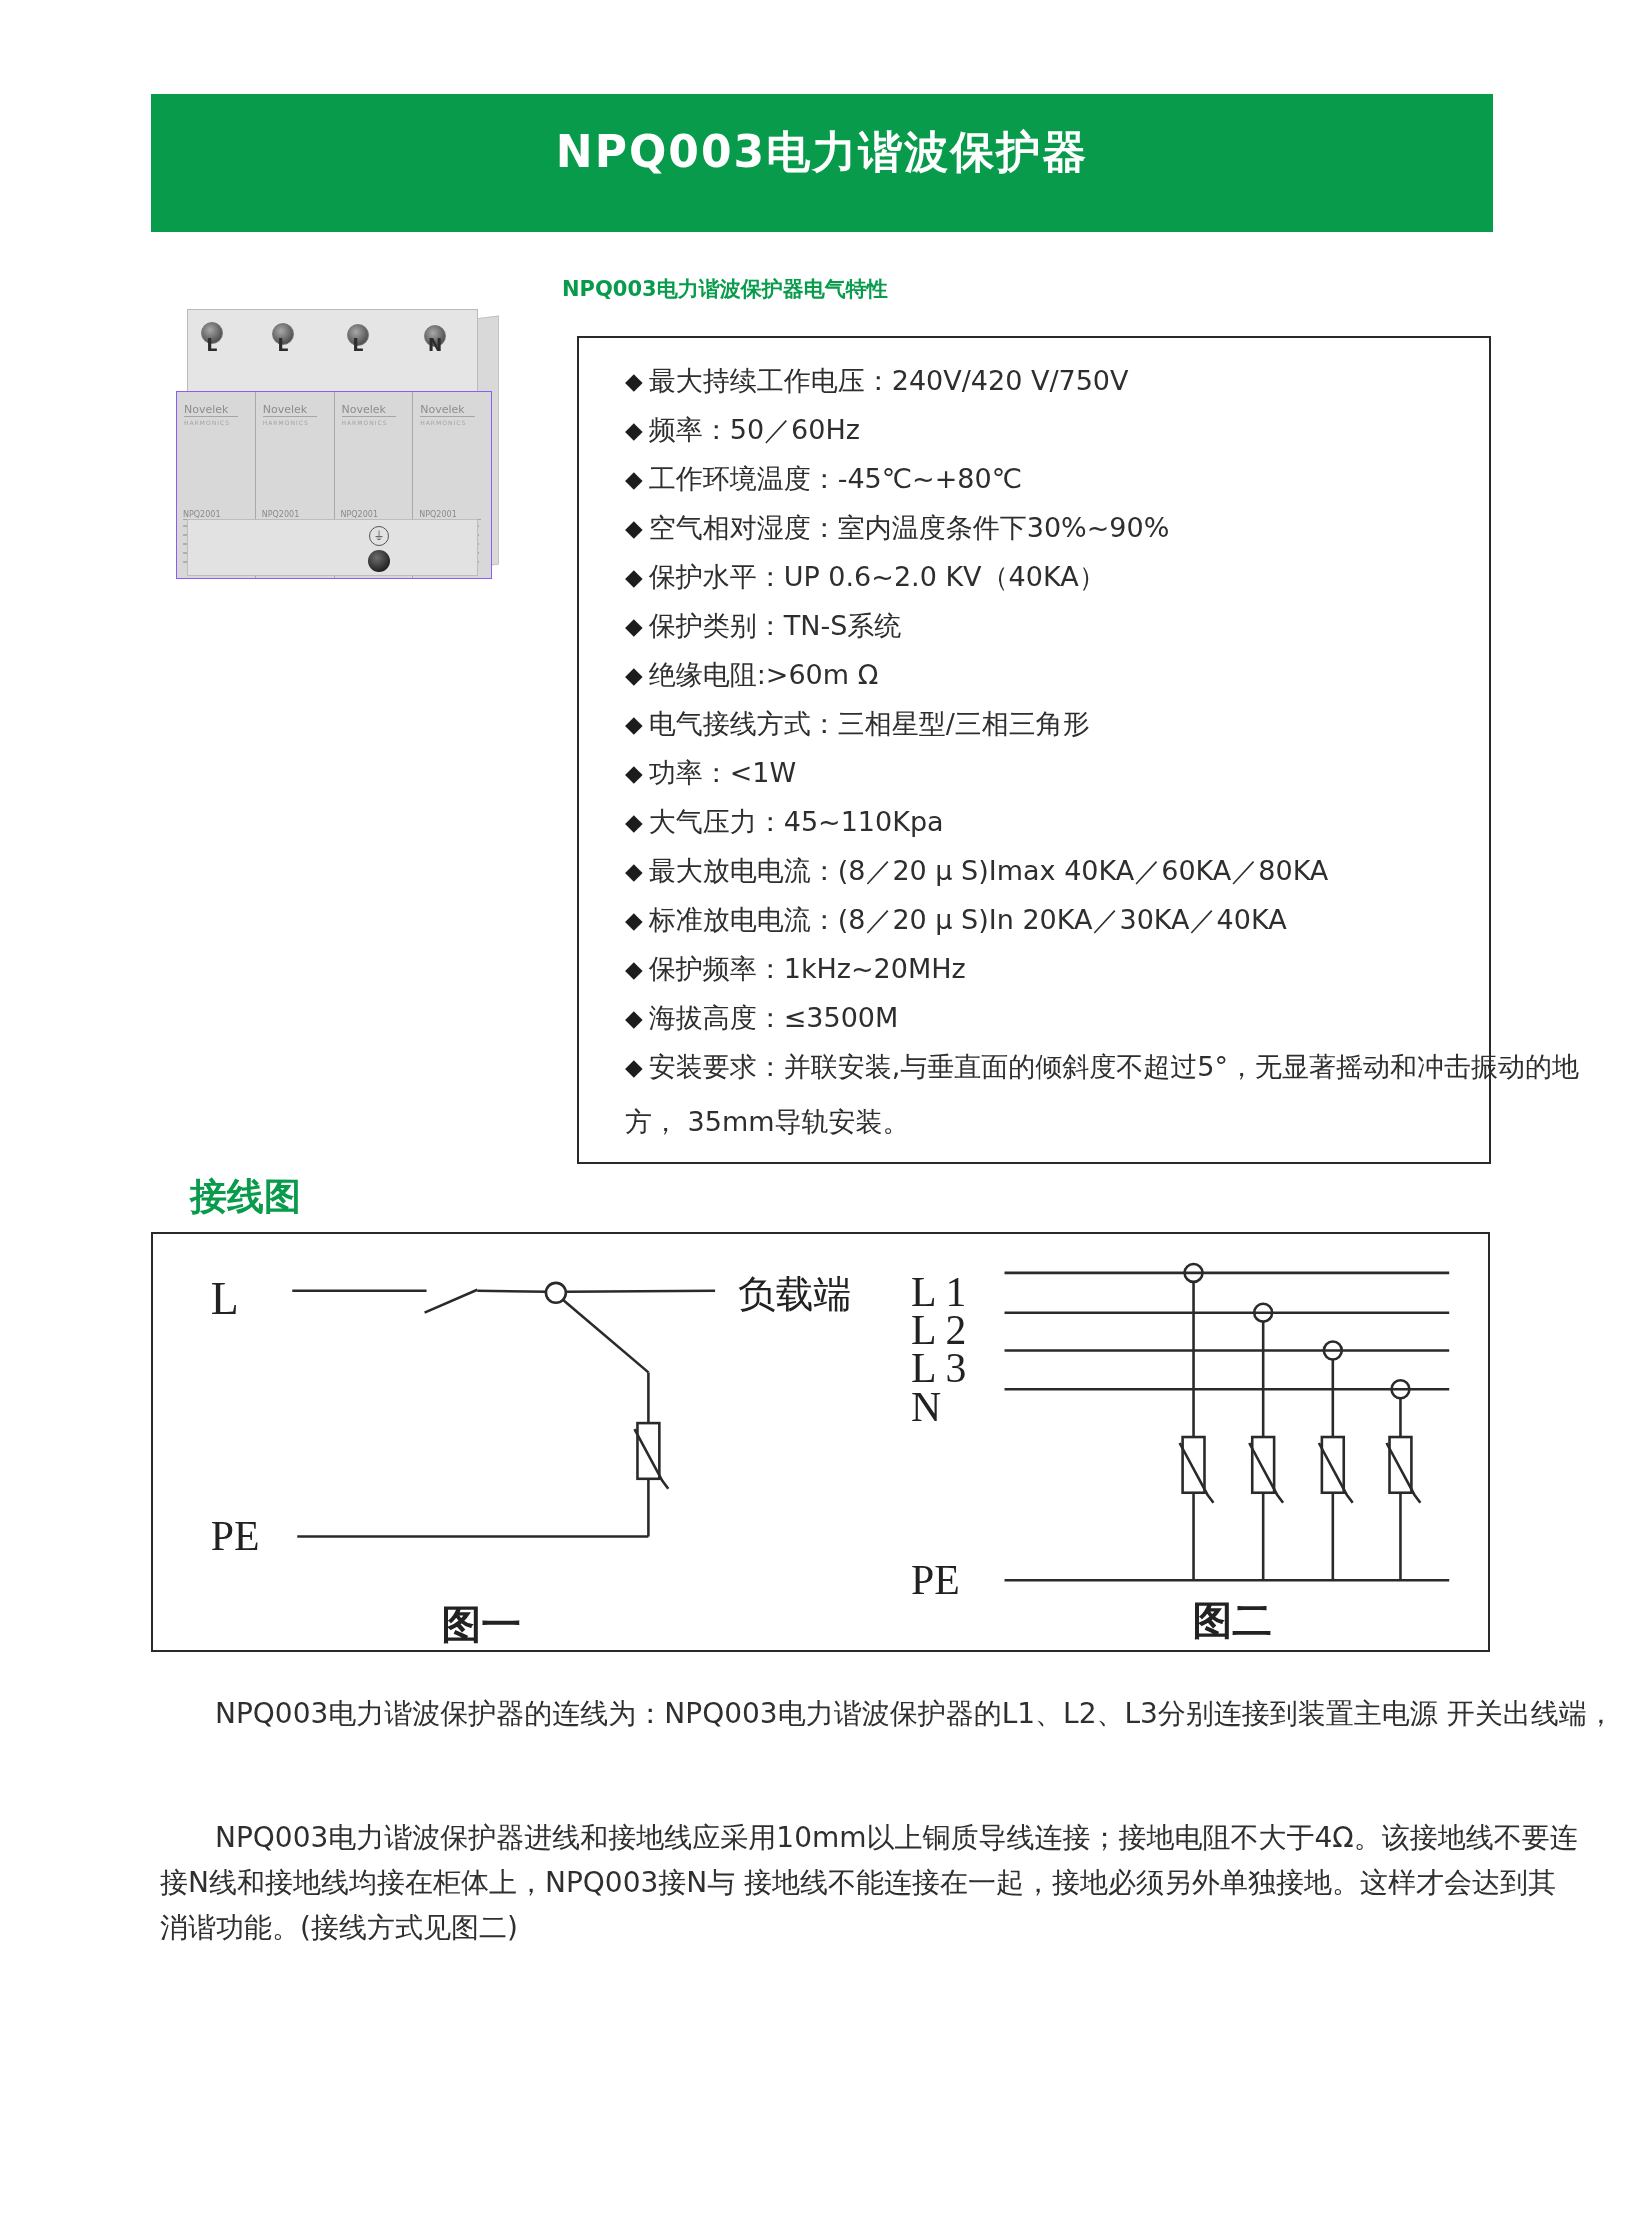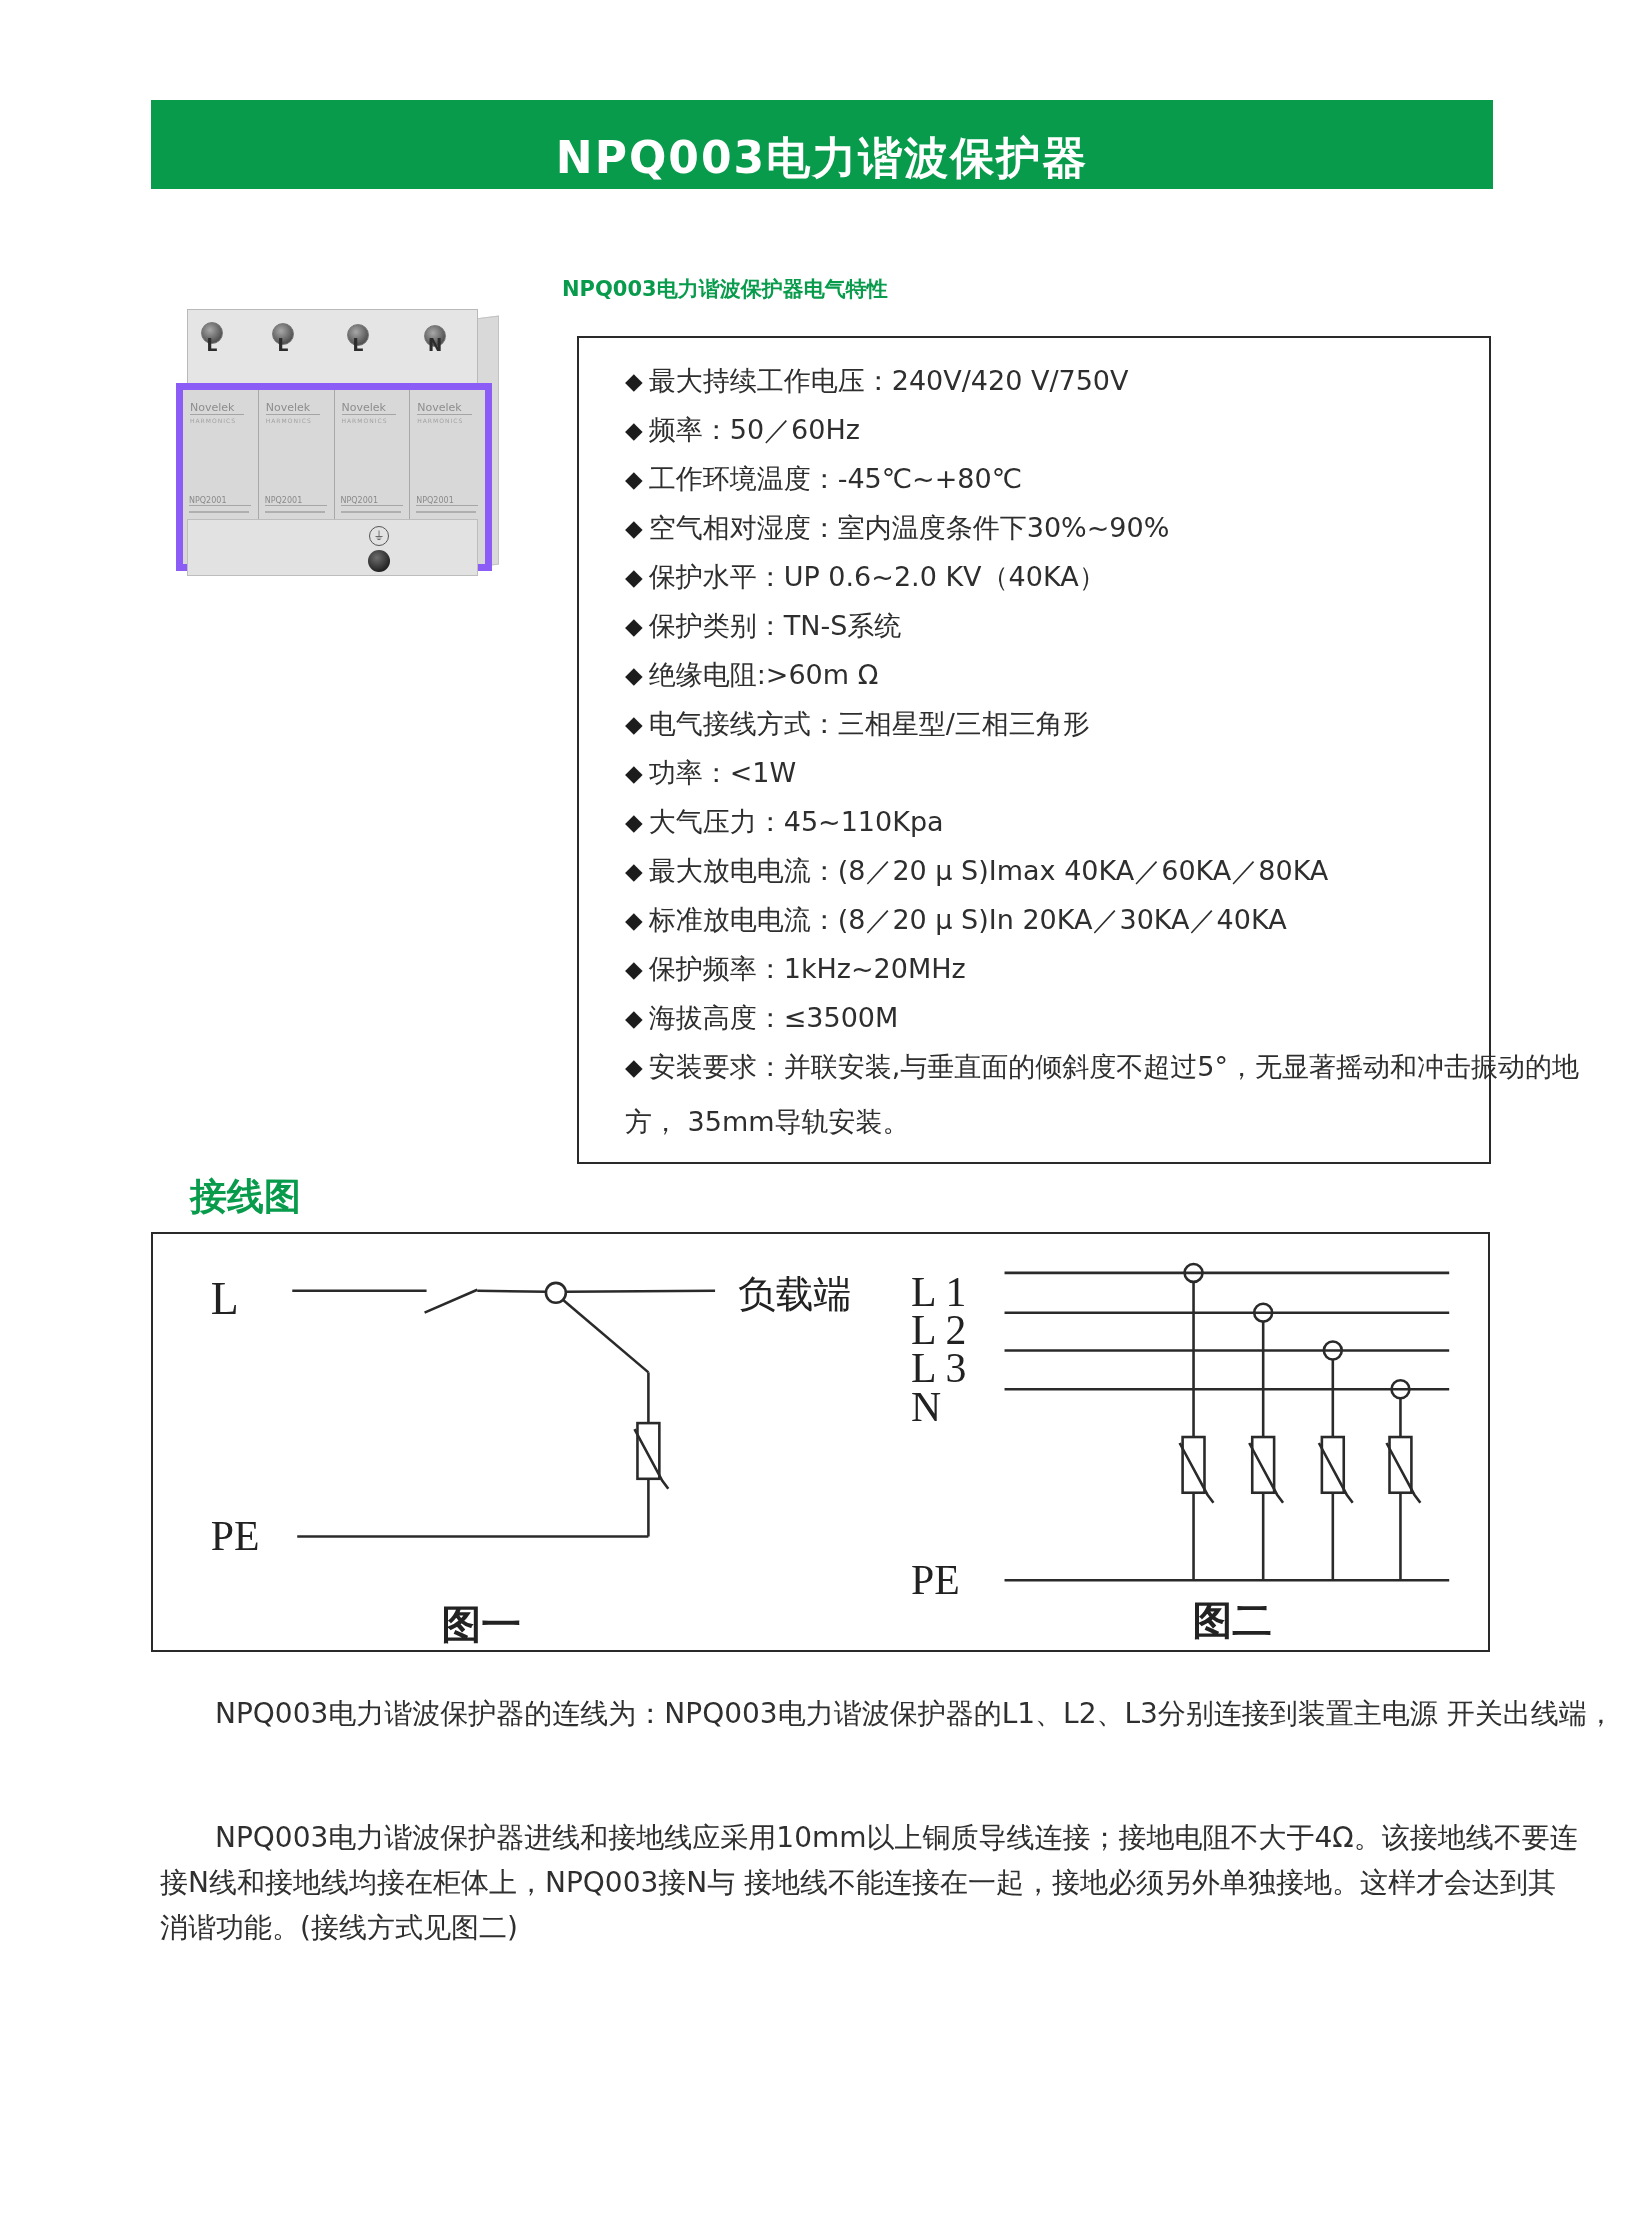--- a/index.html
+++ b/index.html
@@ -1,36 +1,36 @@
 <!DOCTYPE html>
 <html><head>
 <meta charset="utf-8">
 <style>
   * { margin:0; padding:0; box-sizing:border-box; }
   html,body { background:#ffffff; }
   body { font-family:"DejaVu Sans","Liberation Sans",sans-serif; }
   .page { position:relative; width:1646px; height:2234px; background:#ffffff; overflow:hidden; }
 
   
-  .banner { position:absolute; left:151px; top:100px; width:1342px; height:89px; background:#089b4c; }
+  .banner { position:absolute; left:151px; top:94px; width:1342px; height:138px; background:#089b4c; }
   .banner-title { width:100%; height:115px; line-height:115px; text-align:center; color:#ffffff;
                   font-size:44px; font-weight:bold; letter-spacing:2px; }
 
   
   .product { position:absolute; left:164px; top:287px; width:343px; height:299px; }
   .dev-back { position:absolute; left:23px; top:22px; width:291px; height:267px;
               background:#e5e5e5; border:1px solid #b9b9b9; }
   .dev-bevel { position:absolute; left:311px; top:30px; width:24px; height:249px;
                background:#d9d9d9; border:1px solid #c2c2c2; transform:skewY(-7deg); }
   .screw { position:absolute; width:22px; height:22px; border-radius:50%;
            background:radial-gradient(circle at 40% 35%, #a8a8a8, #4e4e4e 75%); border:1px solid #777; }
   .term-label { position:absolute; top:48px; width:30px; text-align:center; color:#2c2c2c;
                 font-size:17px; font-weight:bold; }
-  .dev-front { position:absolute; left:12px; top:96px; width:316px; height:188px;
-               background:#d8d8d8; border:7px solid #8b5cf6; display:flex; }
+  .dev-front { position:absolute; left:12px; top:104px; width:316px; height:188px;
+               background:#d8d8d8; border:1px solid #8b5cf6; display:flex; }
   .module { flex:1; border-right:1px solid #a8a8a8; position:relative; padding:6px 7px 0 7px; }
   .module:last-child { border-right:none; }
   .brand { font-size:11px; color:#8d8d8d; border-bottom:1px solid #a5a5a5; display:inline-block; padding-right:10px; }
   .series { font-size:6px; color:#a2a2a2; letter-spacing:1px; margin-top:2px; }
   .plate { position:absolute; left:6px; bottom:6px; width:62px; height:62px; }
   .plate-model { font-size:8px; color:#8a8a8a; border-bottom:1px solid #a5a5a5; margin-bottom:2px; }
   .plate-rows { width:60px; height:46px;
       background:repeating-linear-gradient(#d8d8d8 0 3px, #9d9d9d 3px 5px, #d8d8d8 5px 9px); opacity:.7; }
   .dev-bottom { position:absolute; left:23px; top:232px; width:291px; height:57px;
                 background:#e2e2e2; border:1px solid #bdbdbd; }

